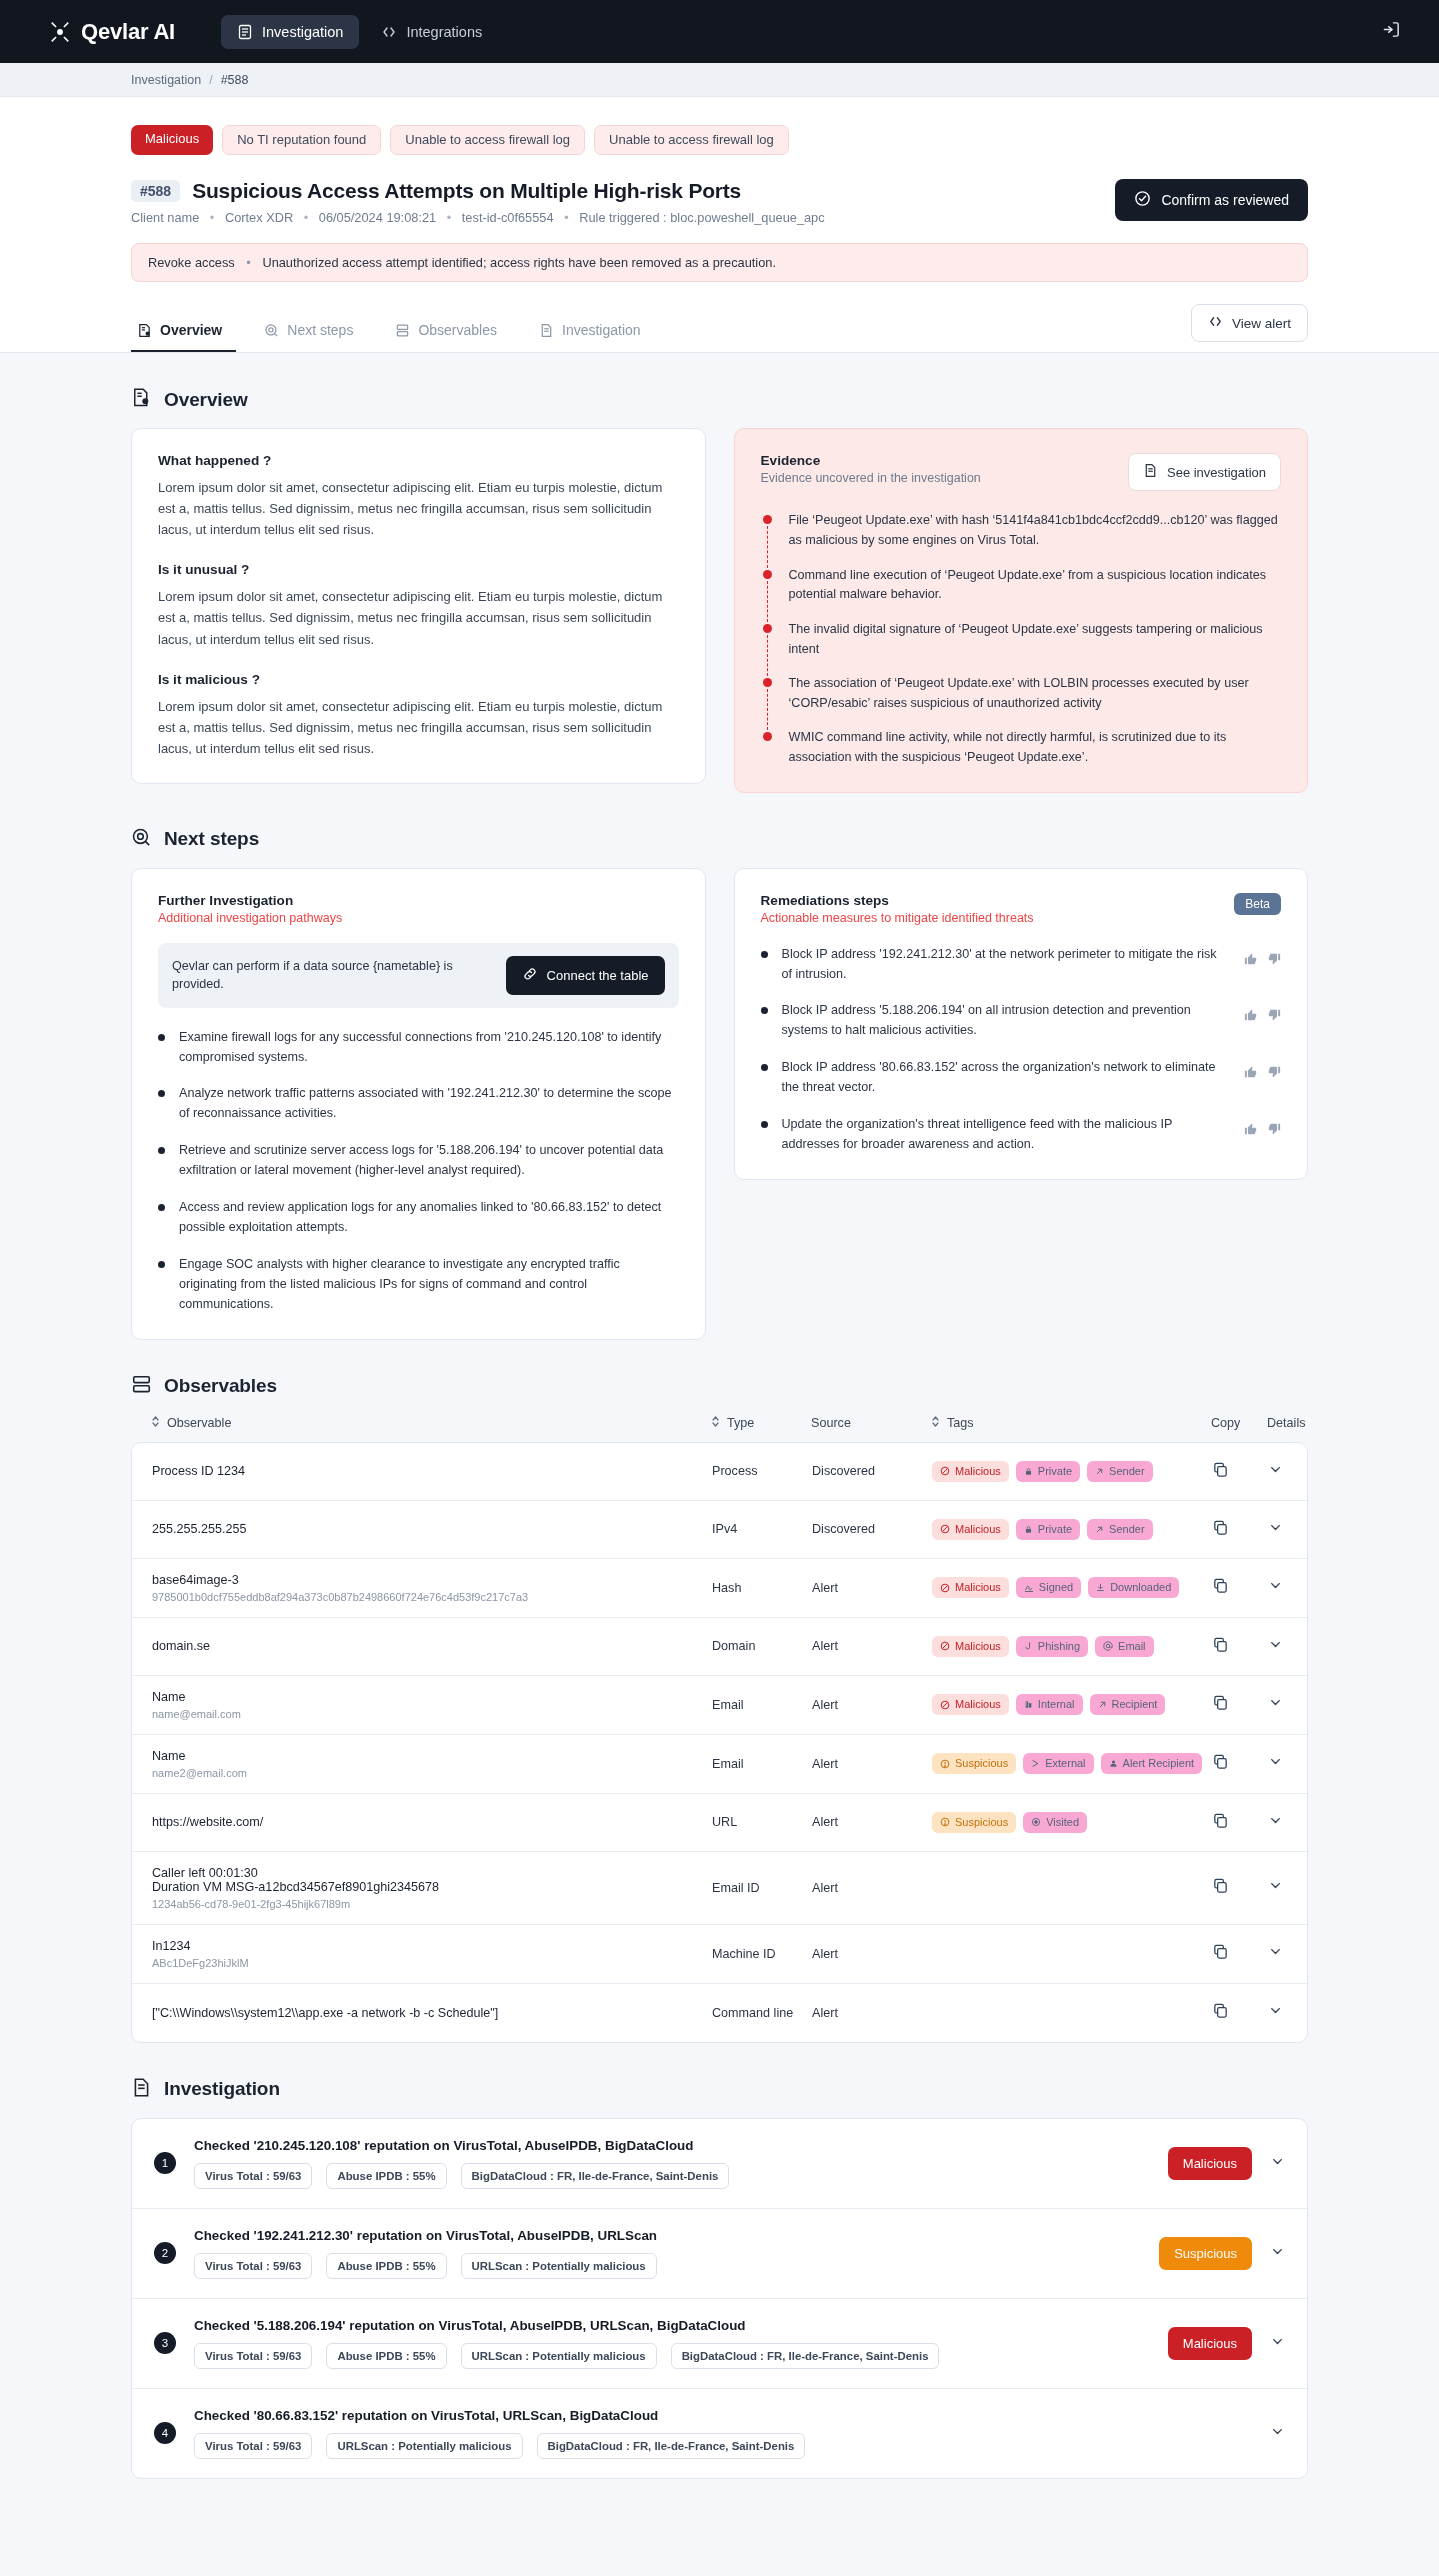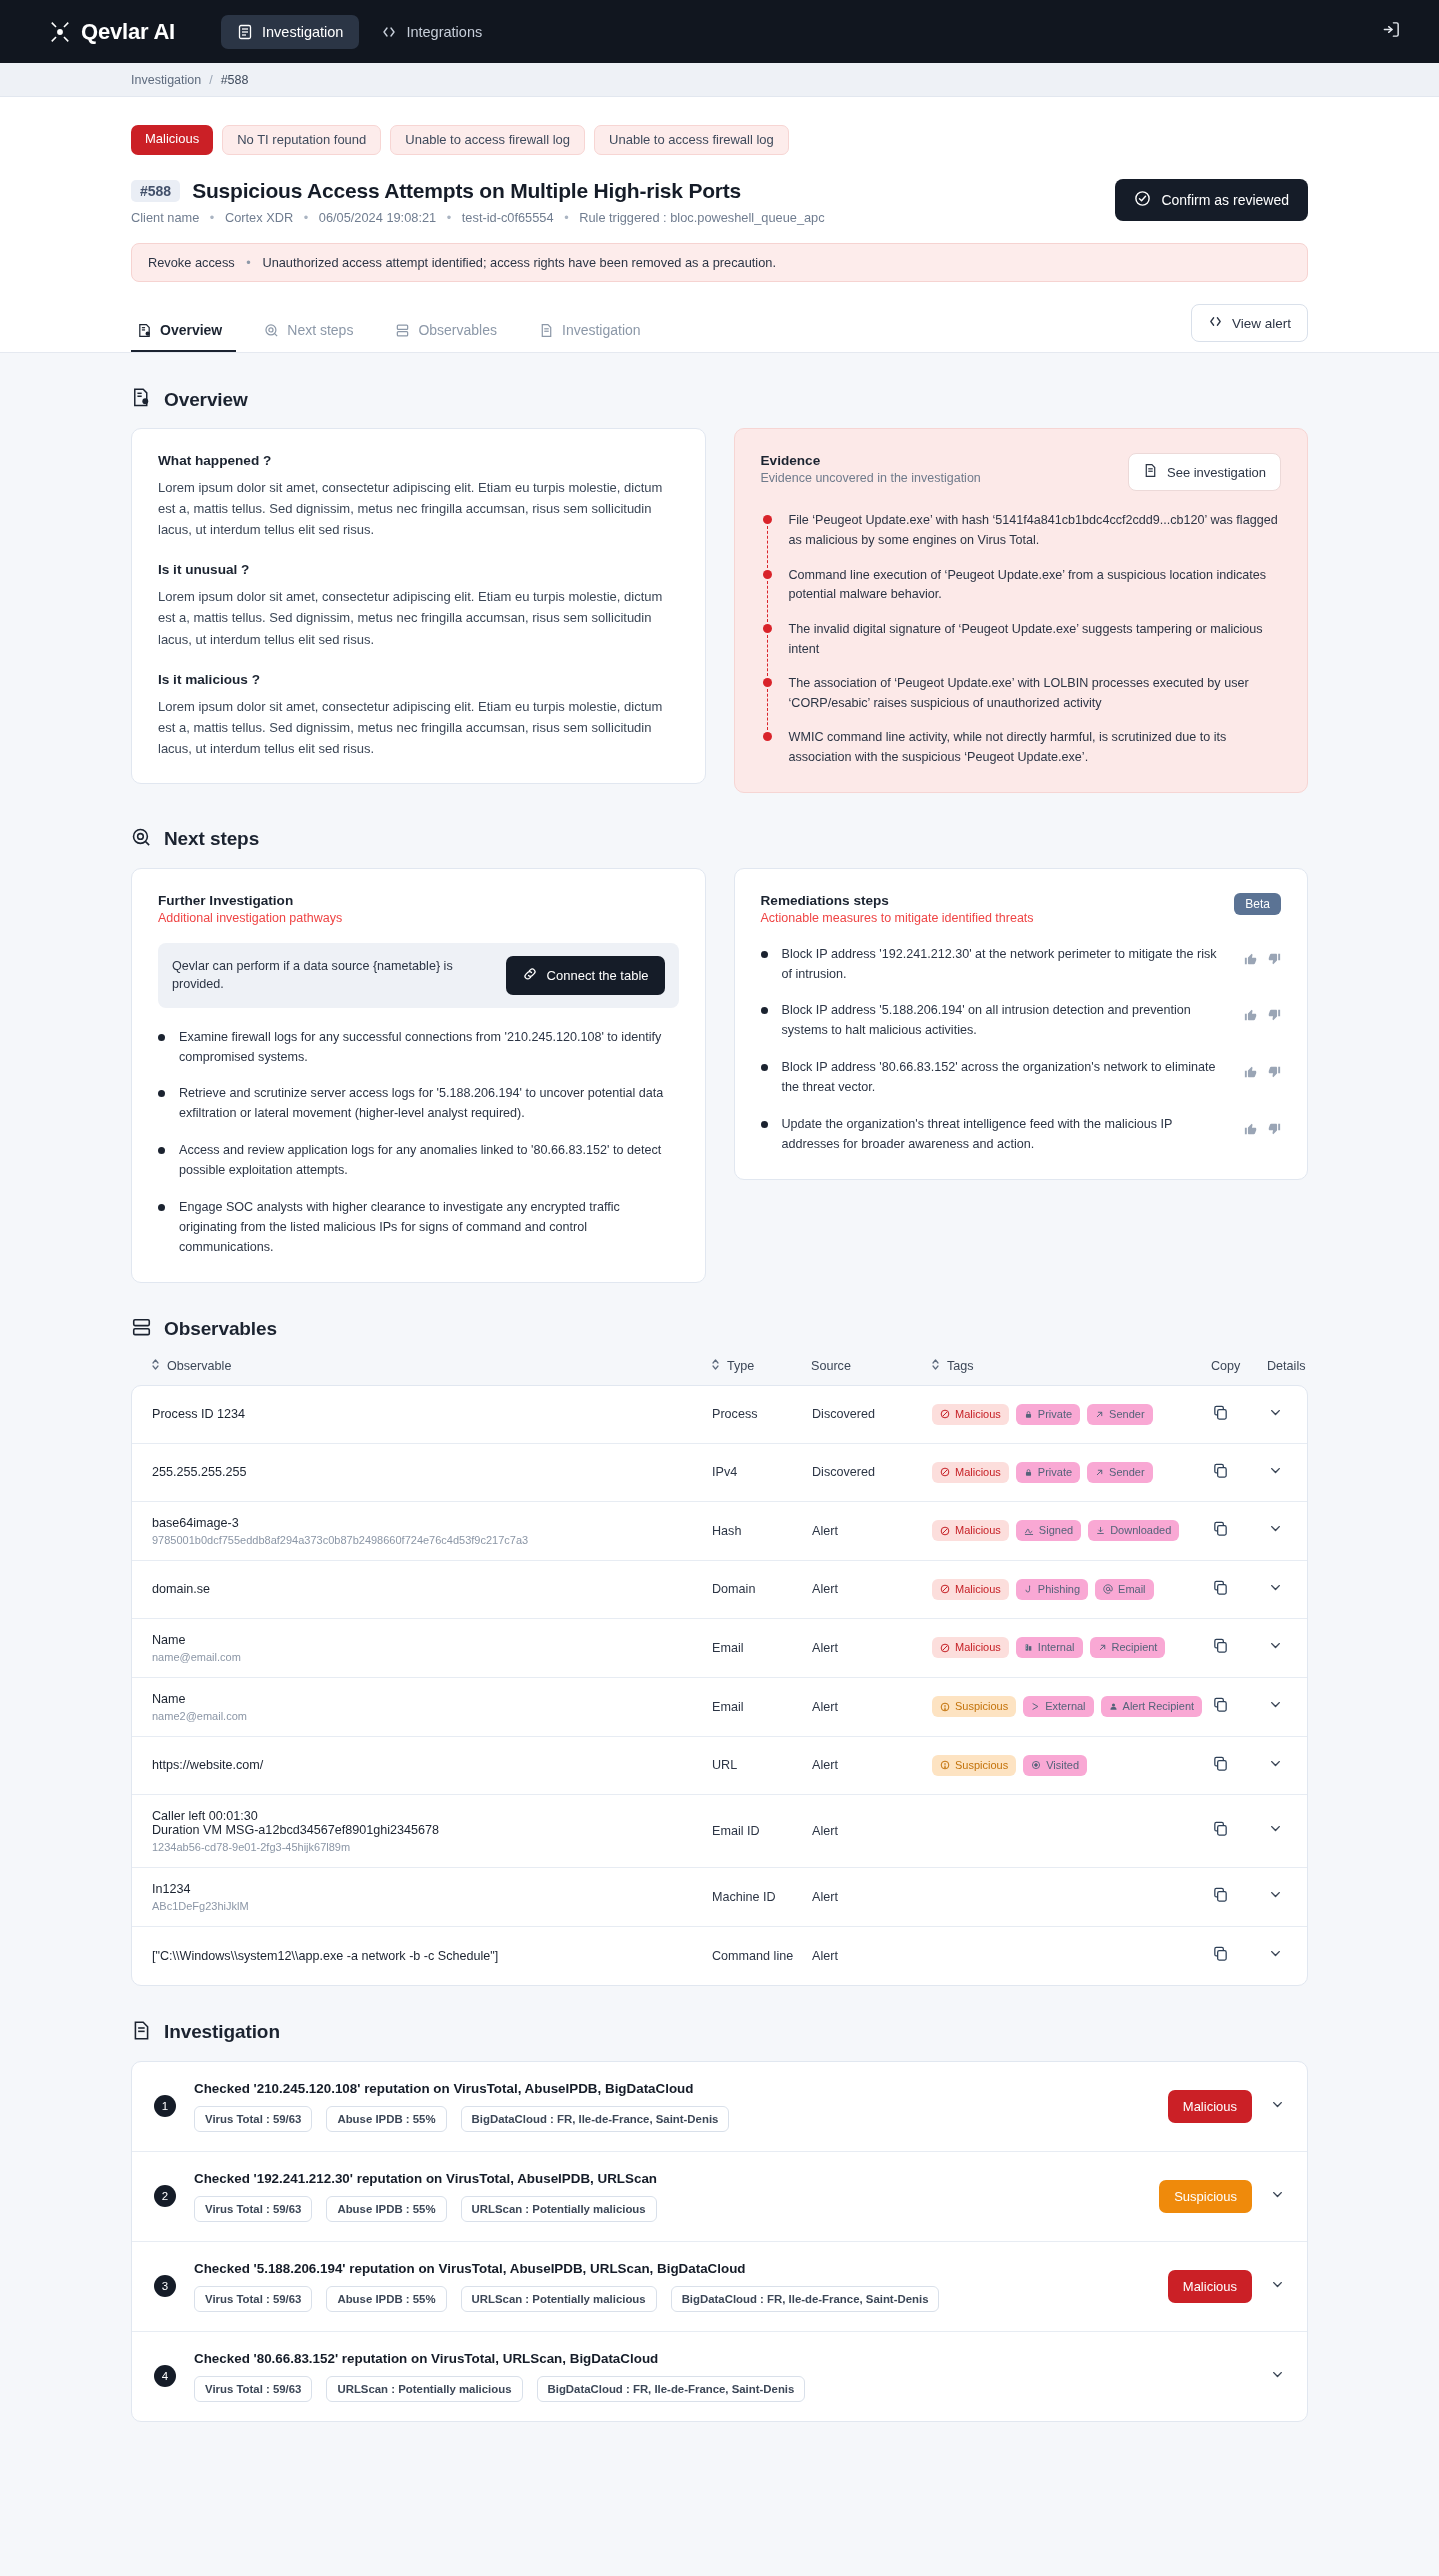--- a/index.html
+++ b/index.html
@@ -506,20 +506,24 @@
           </button>
         </div>
 
         <div class="bullets">
           <div class="bullet-item">
             <span class="bullet-dot"></span>
             <span class="bullet-text">Examine firewall logs for any successful connections from '210.245.120.108' to identify compromised systems.</span>
           </div>
           <div class="bullet-item">
             <span class="bullet-dot"></span>
+            <span class="bullet-text">Analyze network traffic patterns associated with '192.241.212.30' to determine the scope of reconnaissance activities.</span>
+          </div>
+          <div class="bullet-item">
+            <span class="bullet-dot"></span>
             <span class="bullet-text">Retrieve and scrutinize server access logs for '5.188.206.194' to uncover potential data exfiltration or lateral movement (higher-level analyst required).</span>
           </div>
           <div class="bullet-item">
             <span class="bullet-dot"></span>
             <span class="bullet-text">Access and review application logs for any anomalies linked to '80.66.83.152' to detect possible exploitation attempts.</span>
           </div>
           <div class="bullet-item">
             <span class="bullet-dot"></span>
             <span class="bullet-text">Engage SOC analysts with higher clearance to investigate any encrypted traffic originating from the listed malicious IPs for signs of command and control communications.</span>
           </div>

